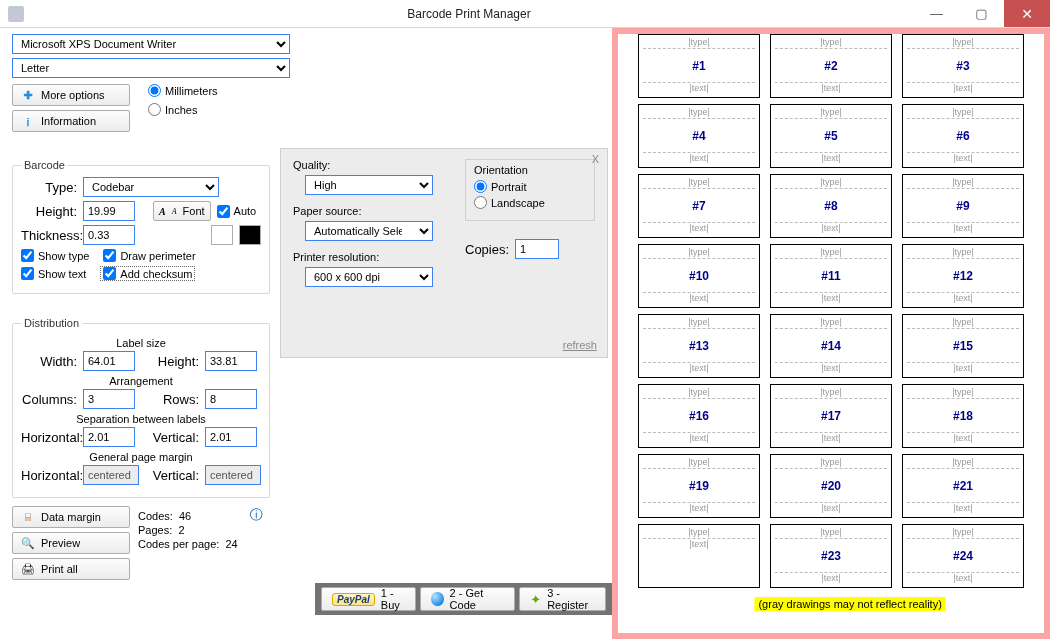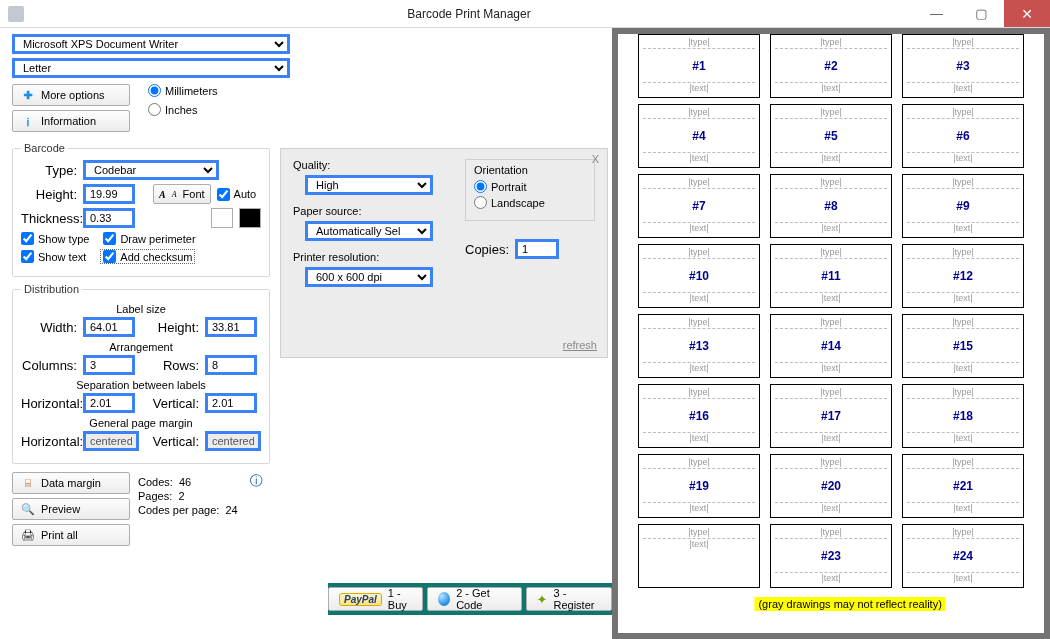--- a/index.html
+++ b/index.html
@@ -5,50 +5,50 @@
   * { box-sizing: border-box; margin: 0; padding: 0; }
   html, body { width: 1050px; height: 639px; font-family: "Segoe UI", Tahoma, sans-serif; font-size: 11px; background: #fff; overflow: hidden; }
   .titlebar { height: 28px; background: #fff; border-bottom: 1px solid #d9d9d9; display: flex; align-items: center; position: relative; }
   .titlebar .appicon { width: 16px; height: 16px; margin-left: 8px; background: #c2c9d2; border-radius: 2px; }
   .titlebar .title { flex: 1; text-align: center; font-size: 12px; color: #222; }
   .titlebar .wincontrols { display: flex; height: 100%; }
   .titlebar .wincontrols div { width: 45px; display: flex; align-items: center; justify-content: center; font-size: 13px; color: #555; }
   .titlebar .wincontrols .close { background: #c75050; color: #fff; width: 46px; font-size: 14px; }
   .app { display: flex; width: 100%; height: calc(100% - 28px); }
   .left { width: 612px; padding: 6px 8px 4px 12px; display: flex; flex-direction: column; position: relative; }
-  .right { width: 438px; background: #737373; padding: 6px; position: relative; }
+  .right { width: 438px; background: #fca5a5; padding: 6px; position: relative; }
 
   .row { display: flex; align-items: center; gap: 6px; margin-bottom: 4px; }
-  select, input[type=text] { border: 3px solid #3b82f6; background: #fff; height: 20px; font-size: 11px; padding: 0 4px; }
+  select, input[type=text] { border: 1px solid #3b82f6; background: #fff; height: 20px; font-size: 11px; padding: 0 4px; }
   select { padding-right: 14px; }
   .wide { width: 278px; }
   .btn { display: inline-flex; align-items: center; gap: 6px; border: 1px solid #adadad; background: linear-gradient(#fdfdfd, #ececec); height: 22px; padding: 0 8px; font-size: 11px; cursor: pointer; border-radius: 2px; }
   .btn .icon { width: 14px; height: 14px; display: inline-flex; align-items: center; justify-content: center; }
 
-  fieldset { border: 1px solid #d8d8d8; border-radius: 2px; padding: 6px 8px 8px 8px; margin-top: 6px; }
+  fieldset { border: 1px solid #d8d8d8; border-radius: 2px; padding: 6px 8px 8px 8px; margin-top: 23px; }
   legend { font-size: 11px; padding: 0 3px; color: #333; }
 
   .radio, .check { display: inline-flex; align-items: center; gap: 4px; font-size: 11px; }
   input[type=radio], input[type=checkbox] { margin: 0; }
 
   .lbl { font-size: 13px; text-align: right; white-space: nowrap; }
 
   .quality-panel { position: absolute; left: 280px; top: 120px; width: 328px; height: 210px; border: 1px solid #cfcfcf; background: #ececec; padding: 10px 12px; }
   .quality-panel .close-x { position: absolute; top: 4px; right: 8px; color: #888; font-size: 11px; cursor: pointer; }
   .quality-panel .refresh { position: absolute; bottom: 6px; right: 10px; font-size: 11px; color: #8a8a8a; text-decoration: underline; cursor: pointer; }
   .quality-panel .q-row { display: flex; gap: 12px; }
   .quality-panel .col { flex: 1; display: flex; flex-direction: column; gap: 4px; }
   .quality-panel .grp { border: 1px solid #cfcfcf; padding: 4px 8px 8px 8px; }
   .quality-panel label { font-size: 11px; }
 
   .colorbox { width: 22px; height: 20px; border: 1px solid #adadad; }
   .colorbox.white { background: #fff; }
   .colorbox.black { background: #000; }
 
-  .toolbar-bottom { position: absolute; left: 328px; bottom: 24px; display: flex; gap: 4px; background: #0f766e; padding: 4px 0; }
+  .toolbar-bottom { position: absolute; left: 315px; bottom: 24px; display: flex; gap: 4px; background: #737373; padding: 4px 6px; }
   .tb-btn { display: inline-flex; align-items: center; gap: 6px; border: 1px solid #adadad; background: linear-gradient(#fdfdfd,#ececec); height: 24px; padding: 0 10px; font-size: 11px; border-radius: 2px; }
   .paypal { background: linear-gradient(#fff6cf,#ffe27a); border: 1px solid #d9a900; font-weight: bold; font-style: italic; padding: 0 4px; border-radius: 3px; font-size: 10px; color: #1a3e7a; }
   .blue-dot { width: 14px; height: 14px; border-radius: 50%; background: radial-gradient(circle at 30% 30%, #b7e3ff, #1f8ee8 70%, #0b5aa3); }
   .star-ico { color: #6fa500; font-size: 13px; }
 
   .preview-page { background: #fff; width: 100%; height: 100%; padding: 0 20px 10px 20px; overflow: hidden; position: relative; }
   .label-grid { display: grid; grid-template-columns: repeat(3, 1fr); gap: 6px 10px; }
   .label-cell { border: 1px solid #000; height: 64px; display: flex; flex-direction: column; align-items: center; justify-content: flex-start; padding: 2px 4px; position: relative; }
   .label-cell .type-row { font-size: 9px; color: #999; border-bottom: 1px dashed #bbb; width: 100%; text-align: center; height: 12px; }
   .label-cell .bar-row { flex: 1; display: flex; align-items: center; justify-content: center; width: 100%; border-bottom: 1px dashed #bbb; min-height: 24px; }

